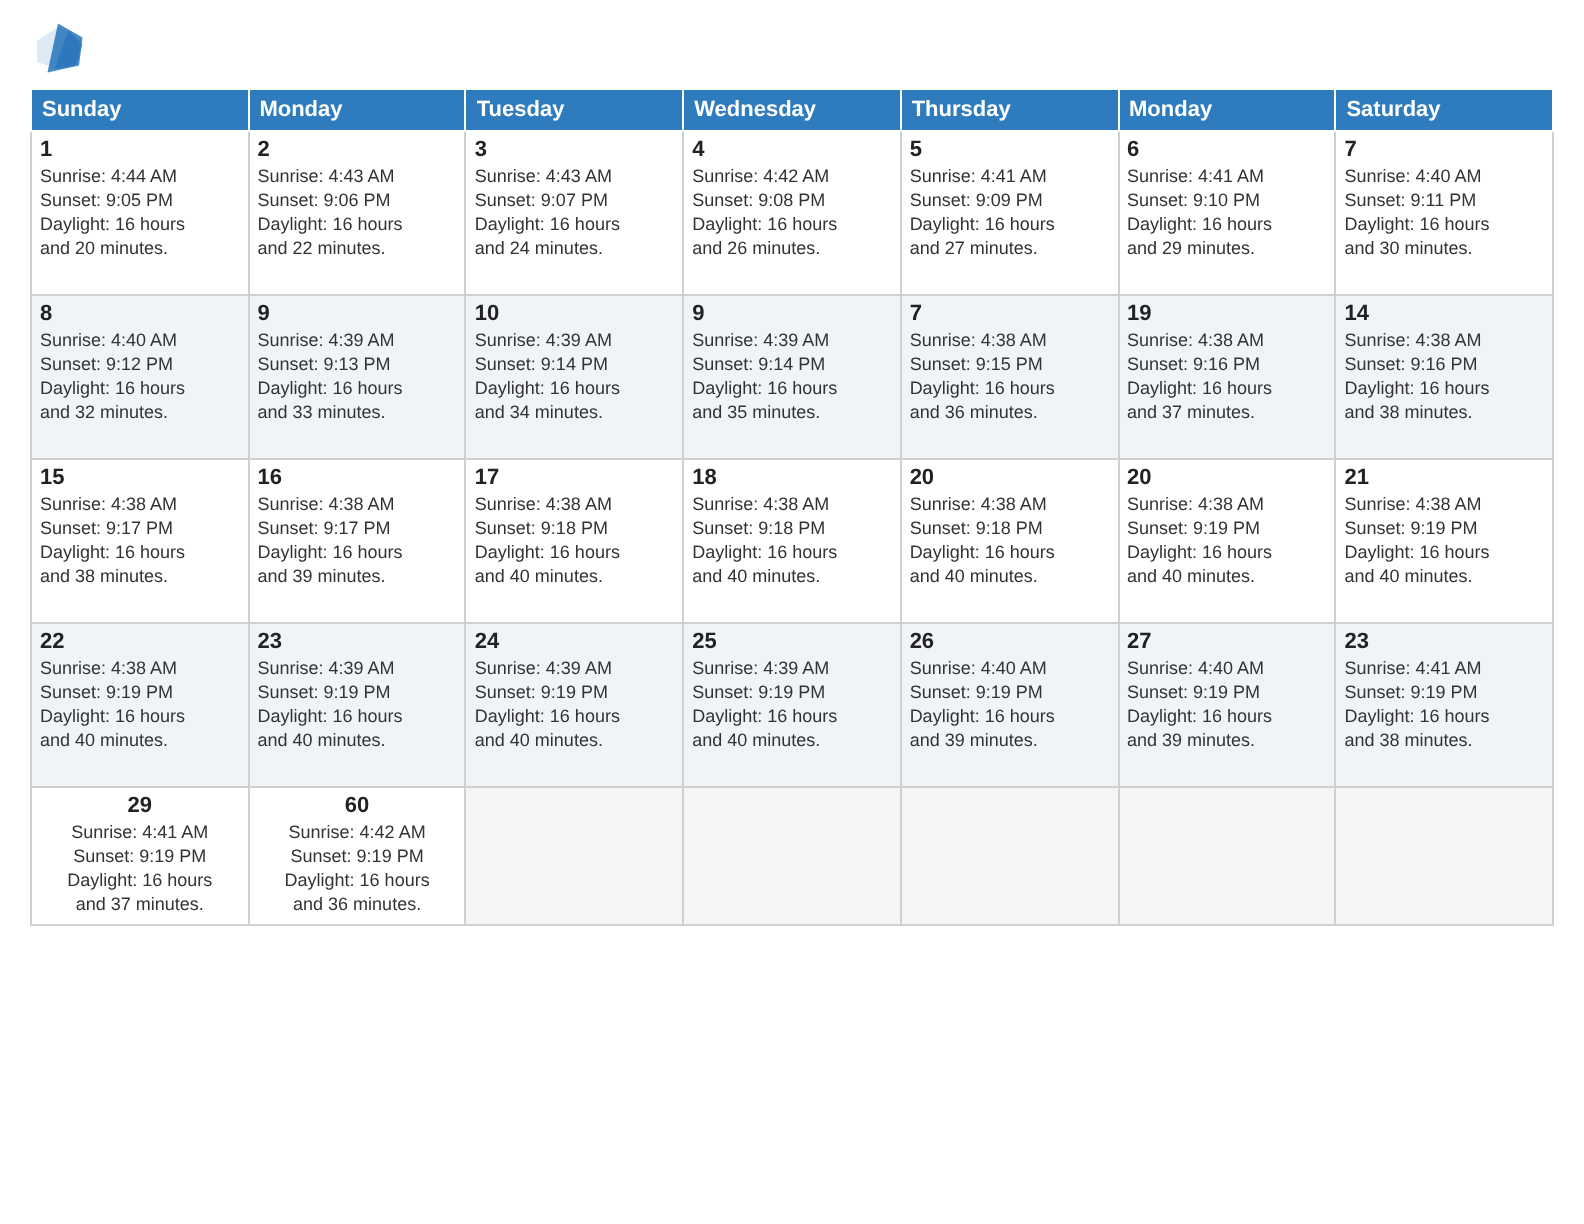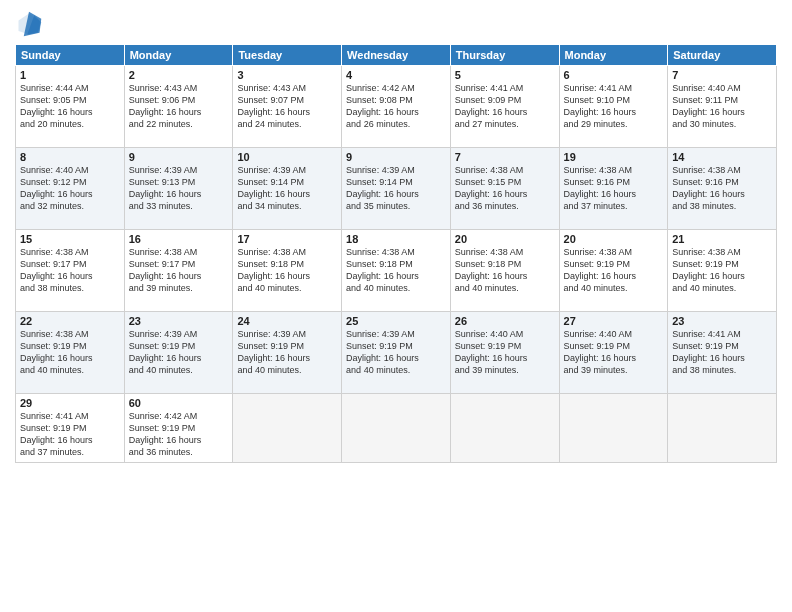--- a/index.html
+++ b/index.html
@@ -92,20 +92,21 @@
     .day-info {
       color: #333;
       line-height: 1.35;
       font-size: 9px;
     }
     .empty-cell {
       background: #f5f5f5 !important;
     }
     .last-row td {
       height: 65px;
+      text-align: center;
     }
   </style>
 </head>
 <body>
 
 <div class="page">
   <div class="header">
     <div class="logo">
       <svg class="logo-icon" viewBox="0 0 32 32" xmlns="http://www.w3.org/2000/svg">
         <polygon points="16,4 28,12 28,24 16,28 4,24 4,12" fill="#1a6bb5" opacity="0.15"></polygon>

